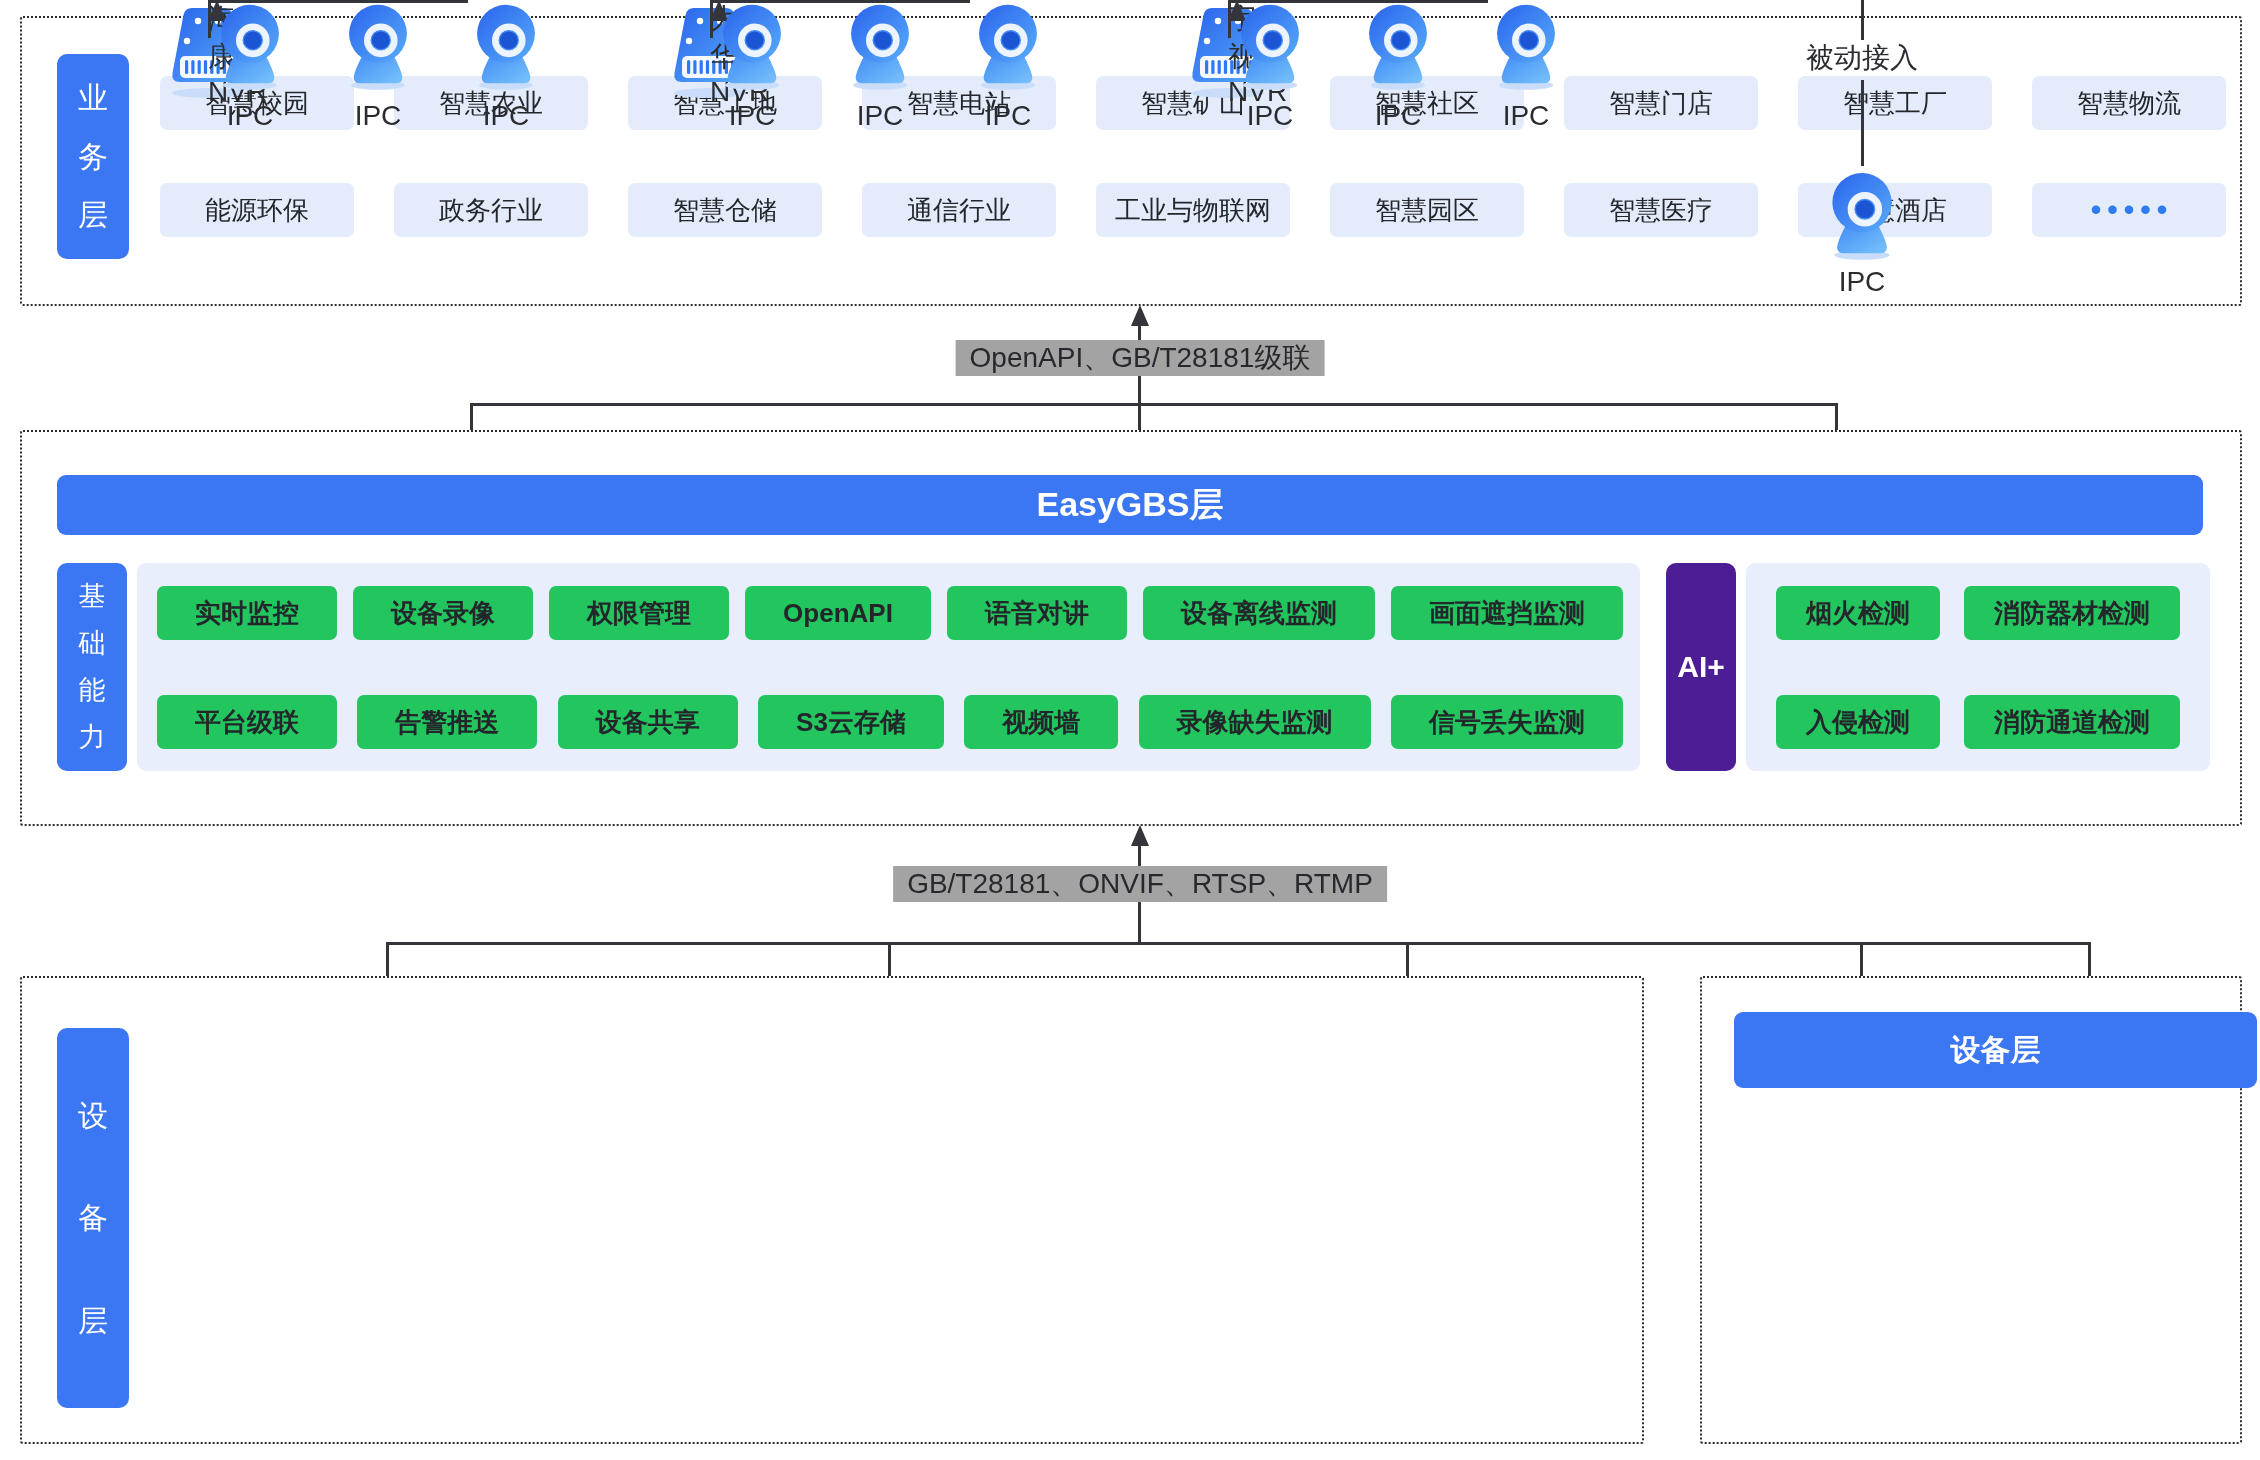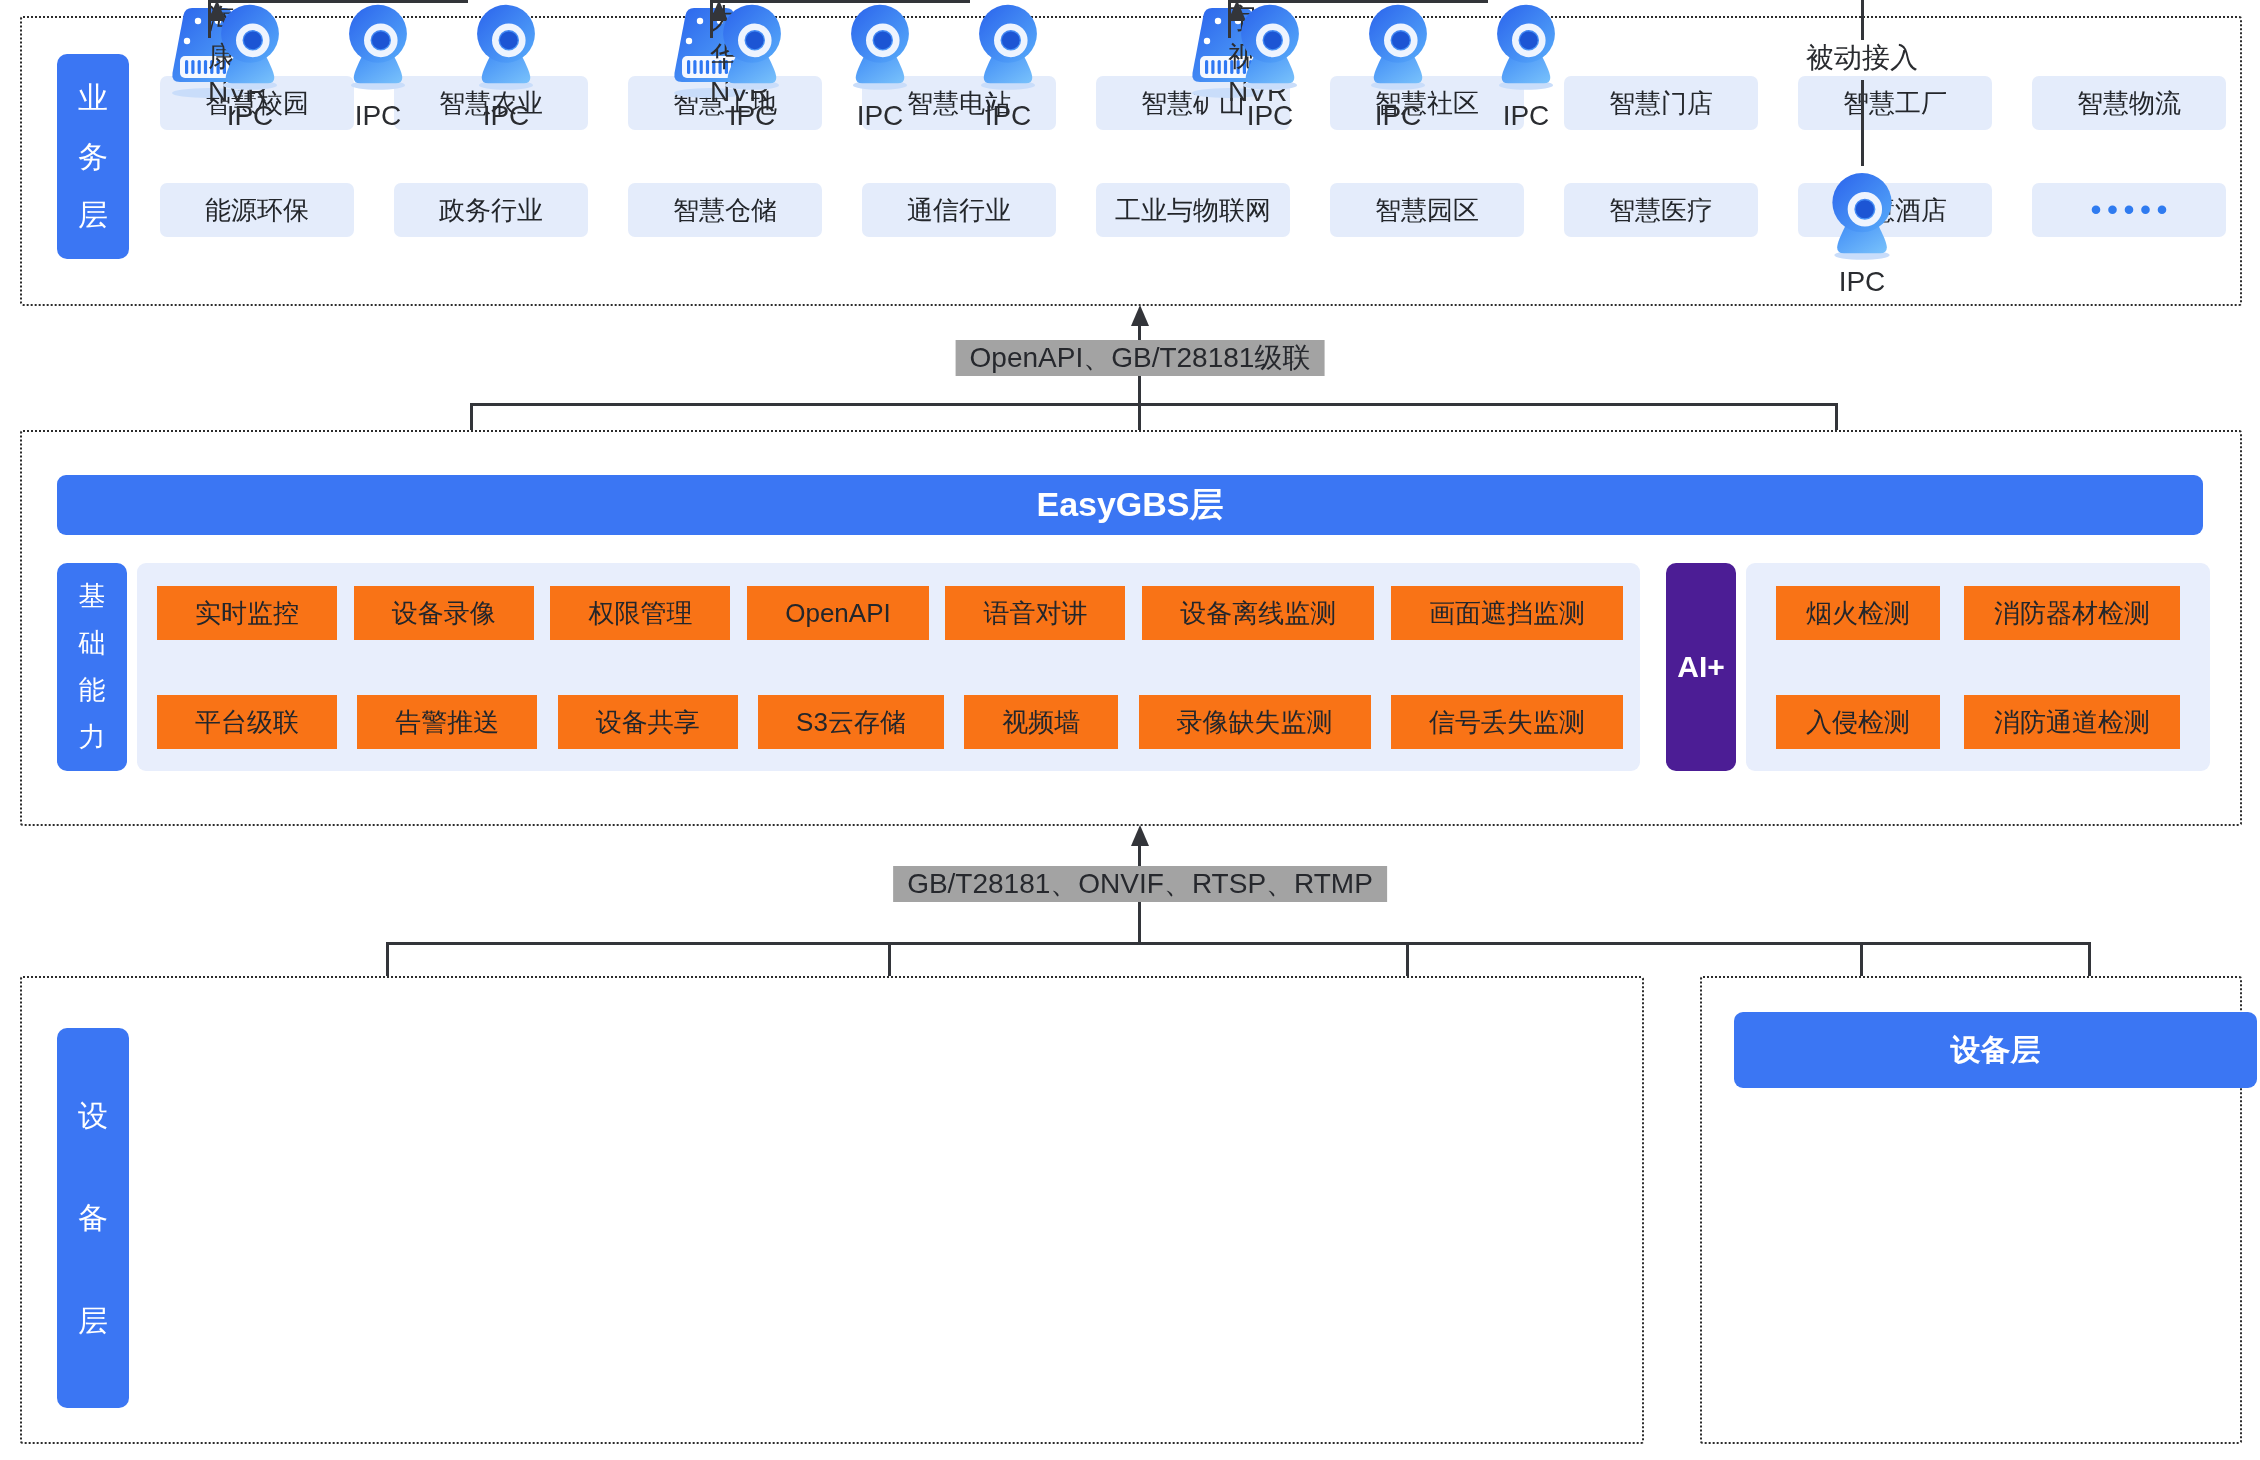--- a/index.html
+++ b/index.html
@@ -20,22 +20,22 @@
   
   .banner{position:absolute;background:#3b76f3;border-radius:9px;color:#fff;font-weight:700;
           display:flex;align-items:center;justify-content:center;}
 
   
   .chiprow-grid{position:absolute;display:grid;grid-template-columns:repeat(9,1fr);gap:40px;height:54px;}
   .chip{background:#e4ecfb;border-radius:7px;display:flex;align-items:center;justify-content:center;
         font-size:26px;font-weight:500;color:#23262b;white-space:nowrap;}
   .chip.dots{color:#2f7bf0;font-size:30px;font-weight:700;letter-spacing:6px;padding-left:6px;}
   .flexrow{position:absolute;display:flex;justify-content:space-between;height:54px;}
-  .wchip{background:#f97316;border-radius:0;display:flex;align-items:center;justify-content:center;
-         font-size:26px;font-weight:400;color:#23262b;white-space:nowrap;padding:0 38px;}
+  .wchip{background:#22c55e;border-radius:7px;display:flex;align-items:center;justify-content:center;
+         font-size:26px;font-weight:700;color:#23262b;white-space:nowrap;padding:0 38px;}
   .panel{position:absolute;background:#e8eefc;border-radius:9px;}
 
   
   .vline{position:absolute;width:3px;background:#33353a;}
   .hline{position:absolute;height:3px;background:#33353a;}
   .arrow-up{position:absolute;width:0;height:0;border-left:9px solid transparent;
             border-right:9px solid transparent;border-bottom:21px solid #33353a;}
   .conn-label{position:absolute;transform:translateX(-50%);background:#a3a3a3;padding:0 14px;
               font-size:28px;font-weight:500;color:#26282d;white-space:nowrap;line-height:36px;z-index:5;}
 

